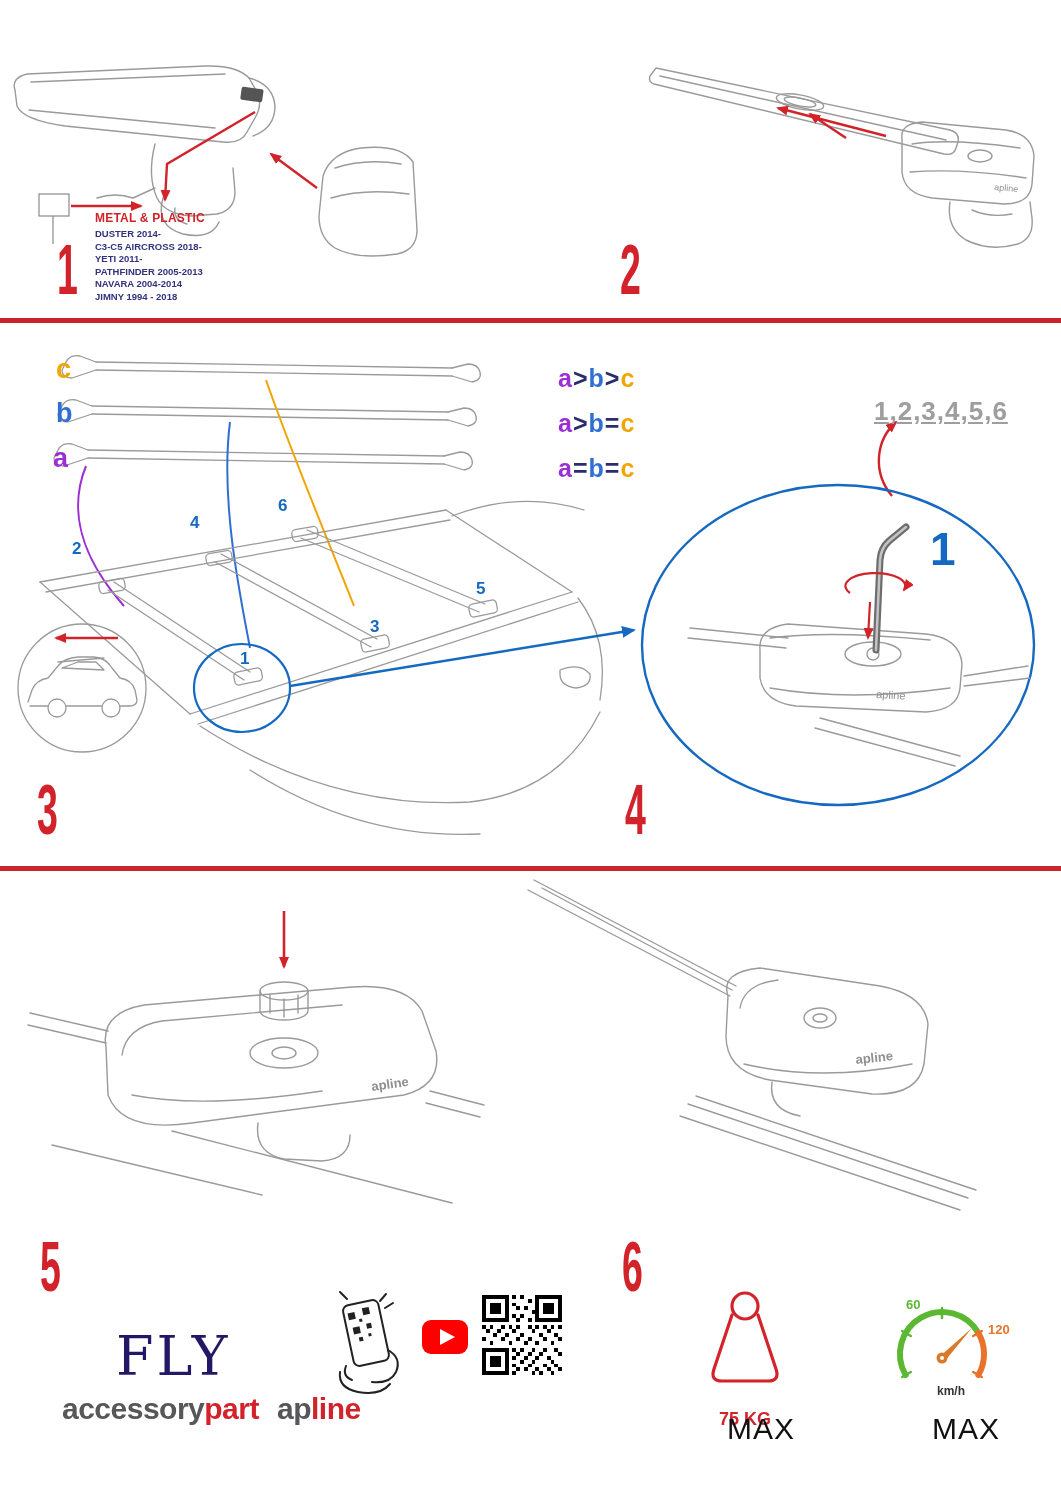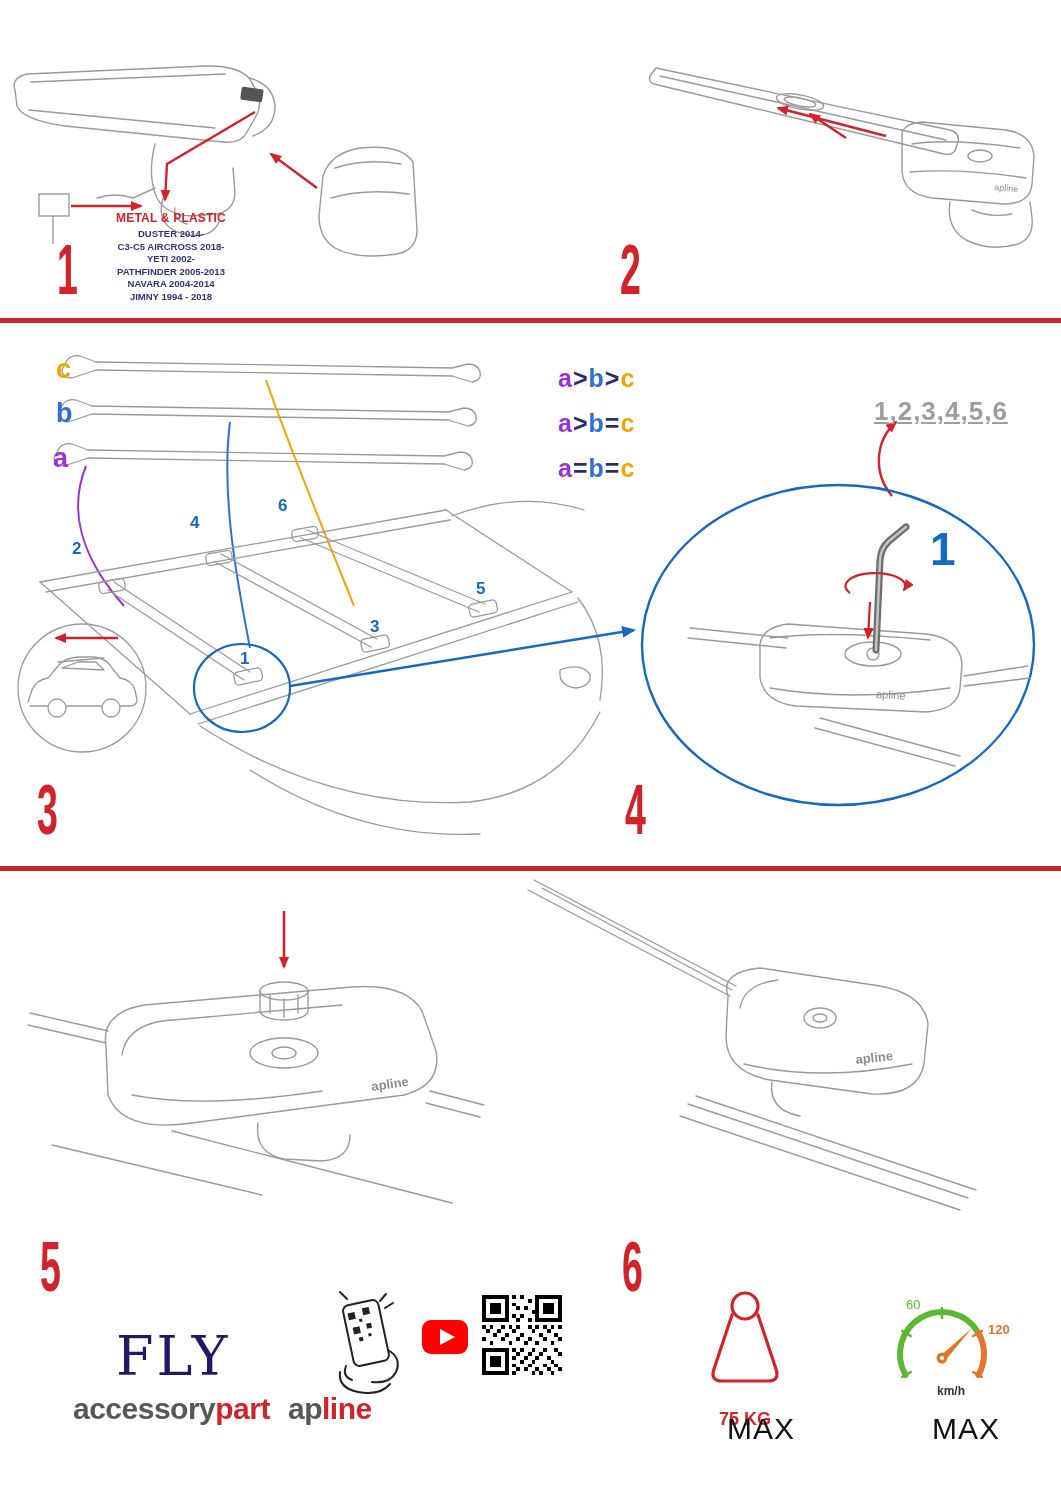--- a/index.html
+++ b/index.html
@@ -1,40 +1,40 @@
 <!DOCTYPE html>
 <html><head>
 <meta charset="utf-8">
 <style>
   *{margin:0;padding:0;box-sizing:border-box;}
   body{background:#e9e9e9;font-family:"Liberation Sans",sans-serif;}
   .page{position:relative;width:1061px;height:1500px;background:#fff;margin:0 auto;overflow:hidden;}
   .divider{position:absolute;left:0;width:100%;height:5px;background:#c9252c;}
   .step-num{position:absolute;color:#d2232a;font-weight:700;font-size:50px;line-height:1;
             transform:scale(0.75,1.4);transform-origin:top left;}
-  .mat-block{position:absolute;left:95px;top:211px;width:152px;text-align:center;}
+  .mat-block{position:absolute;left:95px;top:211px;width:152px;}
   .mat-title{color:#d2232a;font-size:12px;font-weight:700;margin-bottom:3px;letter-spacing:.2px;}
   .model-line{color:#32327e;font-size:9.5px;font-weight:700;line-height:1.32;}
   .bar-label{position:absolute;font-size:27px;font-weight:700;line-height:1;}
   .col-a{color:#9b2fd4}.col-b{color:#2f6fd4}.col-c{color:#f0a500}.col-op{color:#2b2b6e}
   .legend{position:absolute;left:558px;top:364px;}
   .legend-row{font-size:25px;font-weight:700;height:45px;letter-spacing:1px;}
   .seq{position:absolute;left:874px;top:396px;font-size:26px;font-weight:700;color:#9e9e9e;letter-spacing:1px;text-decoration:underline;}
   .callout-1{position:absolute;left:930px;top:522px;font-size:46px;font-weight:700;color:#1669c1;}
   .pos-num{position:absolute;font-size:17px;font-weight:700;color:#1669c1;line-height:1;}
   .brand-fly{position:absolute;left:116px;top:1318px;font-family:"DejaVu Serif",serif;
              font-size:54px;color:#231866;letter-spacing:3px;margin-top:7px;}
   .brand-row{position:absolute;left:62px;top:1392px;font-size:30px;font-weight:700;
-             letter-spacing:-.5px;display:flex;gap:18px;margin-left:11px;}
+             letter-spacing:-.5px;display:flex;gap:18px;}
   .brand-gray{color:#57575a}.brand-red{color:#d2232a}
   .weight-label{position:absolute;left:701px;top:1409px;width:88px;text-align:center;
                 font-size:18px;font-weight:700;color:#d2232a;}
   .max-label{position:absolute;width:100px;text-align:right;font-size:30px;font-weight:400;
              color:#111;letter-spacing:1px;}
-  .speed-low{position:absolute;left:906px;top:1297px;font-size:13px;font-weight:400;color:#5cb832;}
+  .speed-low{position:absolute;left:906px;top:1297px;font-size:13px;font-weight:700;color:#5cb832;}
   .speed-high{position:absolute;left:988px;top:1322px;font-size:13px;font-weight:700;color:#e8742c;}
   .speed-unit{position:absolute;left:925px;top:1384px;width:52px;text-align:center;font-size:12px;
               font-weight:700;color:#333;}
   svg{position:absolute;overflow:visible;}
   svg text{font-family:"Liberation Sans",sans-serif;}
 </style>
 </head>
 <body>
 
 <div class="page">
@@ -64,21 +64,21 @@
     <g stroke="#8a8a8a" fill="none" stroke-width="1.2">
       <rect x="34" y="146" width="30" height="22"></rect>
       <path d="M48,168 L48,196"></path>
     </g>
   </svg>
 
   <div class="mat-block">
     <div class="mat-title">METAL &amp; PLASTIC</div>
     <div class="model-line">DUSTER 2014-</div>
     <div class="model-line">C3-C5 AIRCROSS 2018-</div>
-    <div class="model-line">YETI 2002-</div>
+    <div class="model-line">YETI 2011-</div>
     <div class="model-line">PATHFINDER 2005-2013</div>
     <div class="model-line">NAVARA 2004-2014</div>
     <div class="model-line">JIMNY 1994 - 2018</div>
   </div>
 
   <div class="step-num" style="left:57px;top:235px">1</div>
 
   <svg style="left:650px;top:52px" width="400" height="225" viewBox="0 0 400 225">
     <defs>
       <marker id="ar2" markerUnits="userSpaceOnUse" markerWidth="14" markerHeight="12" refX="10" refY="5" orient="auto">

